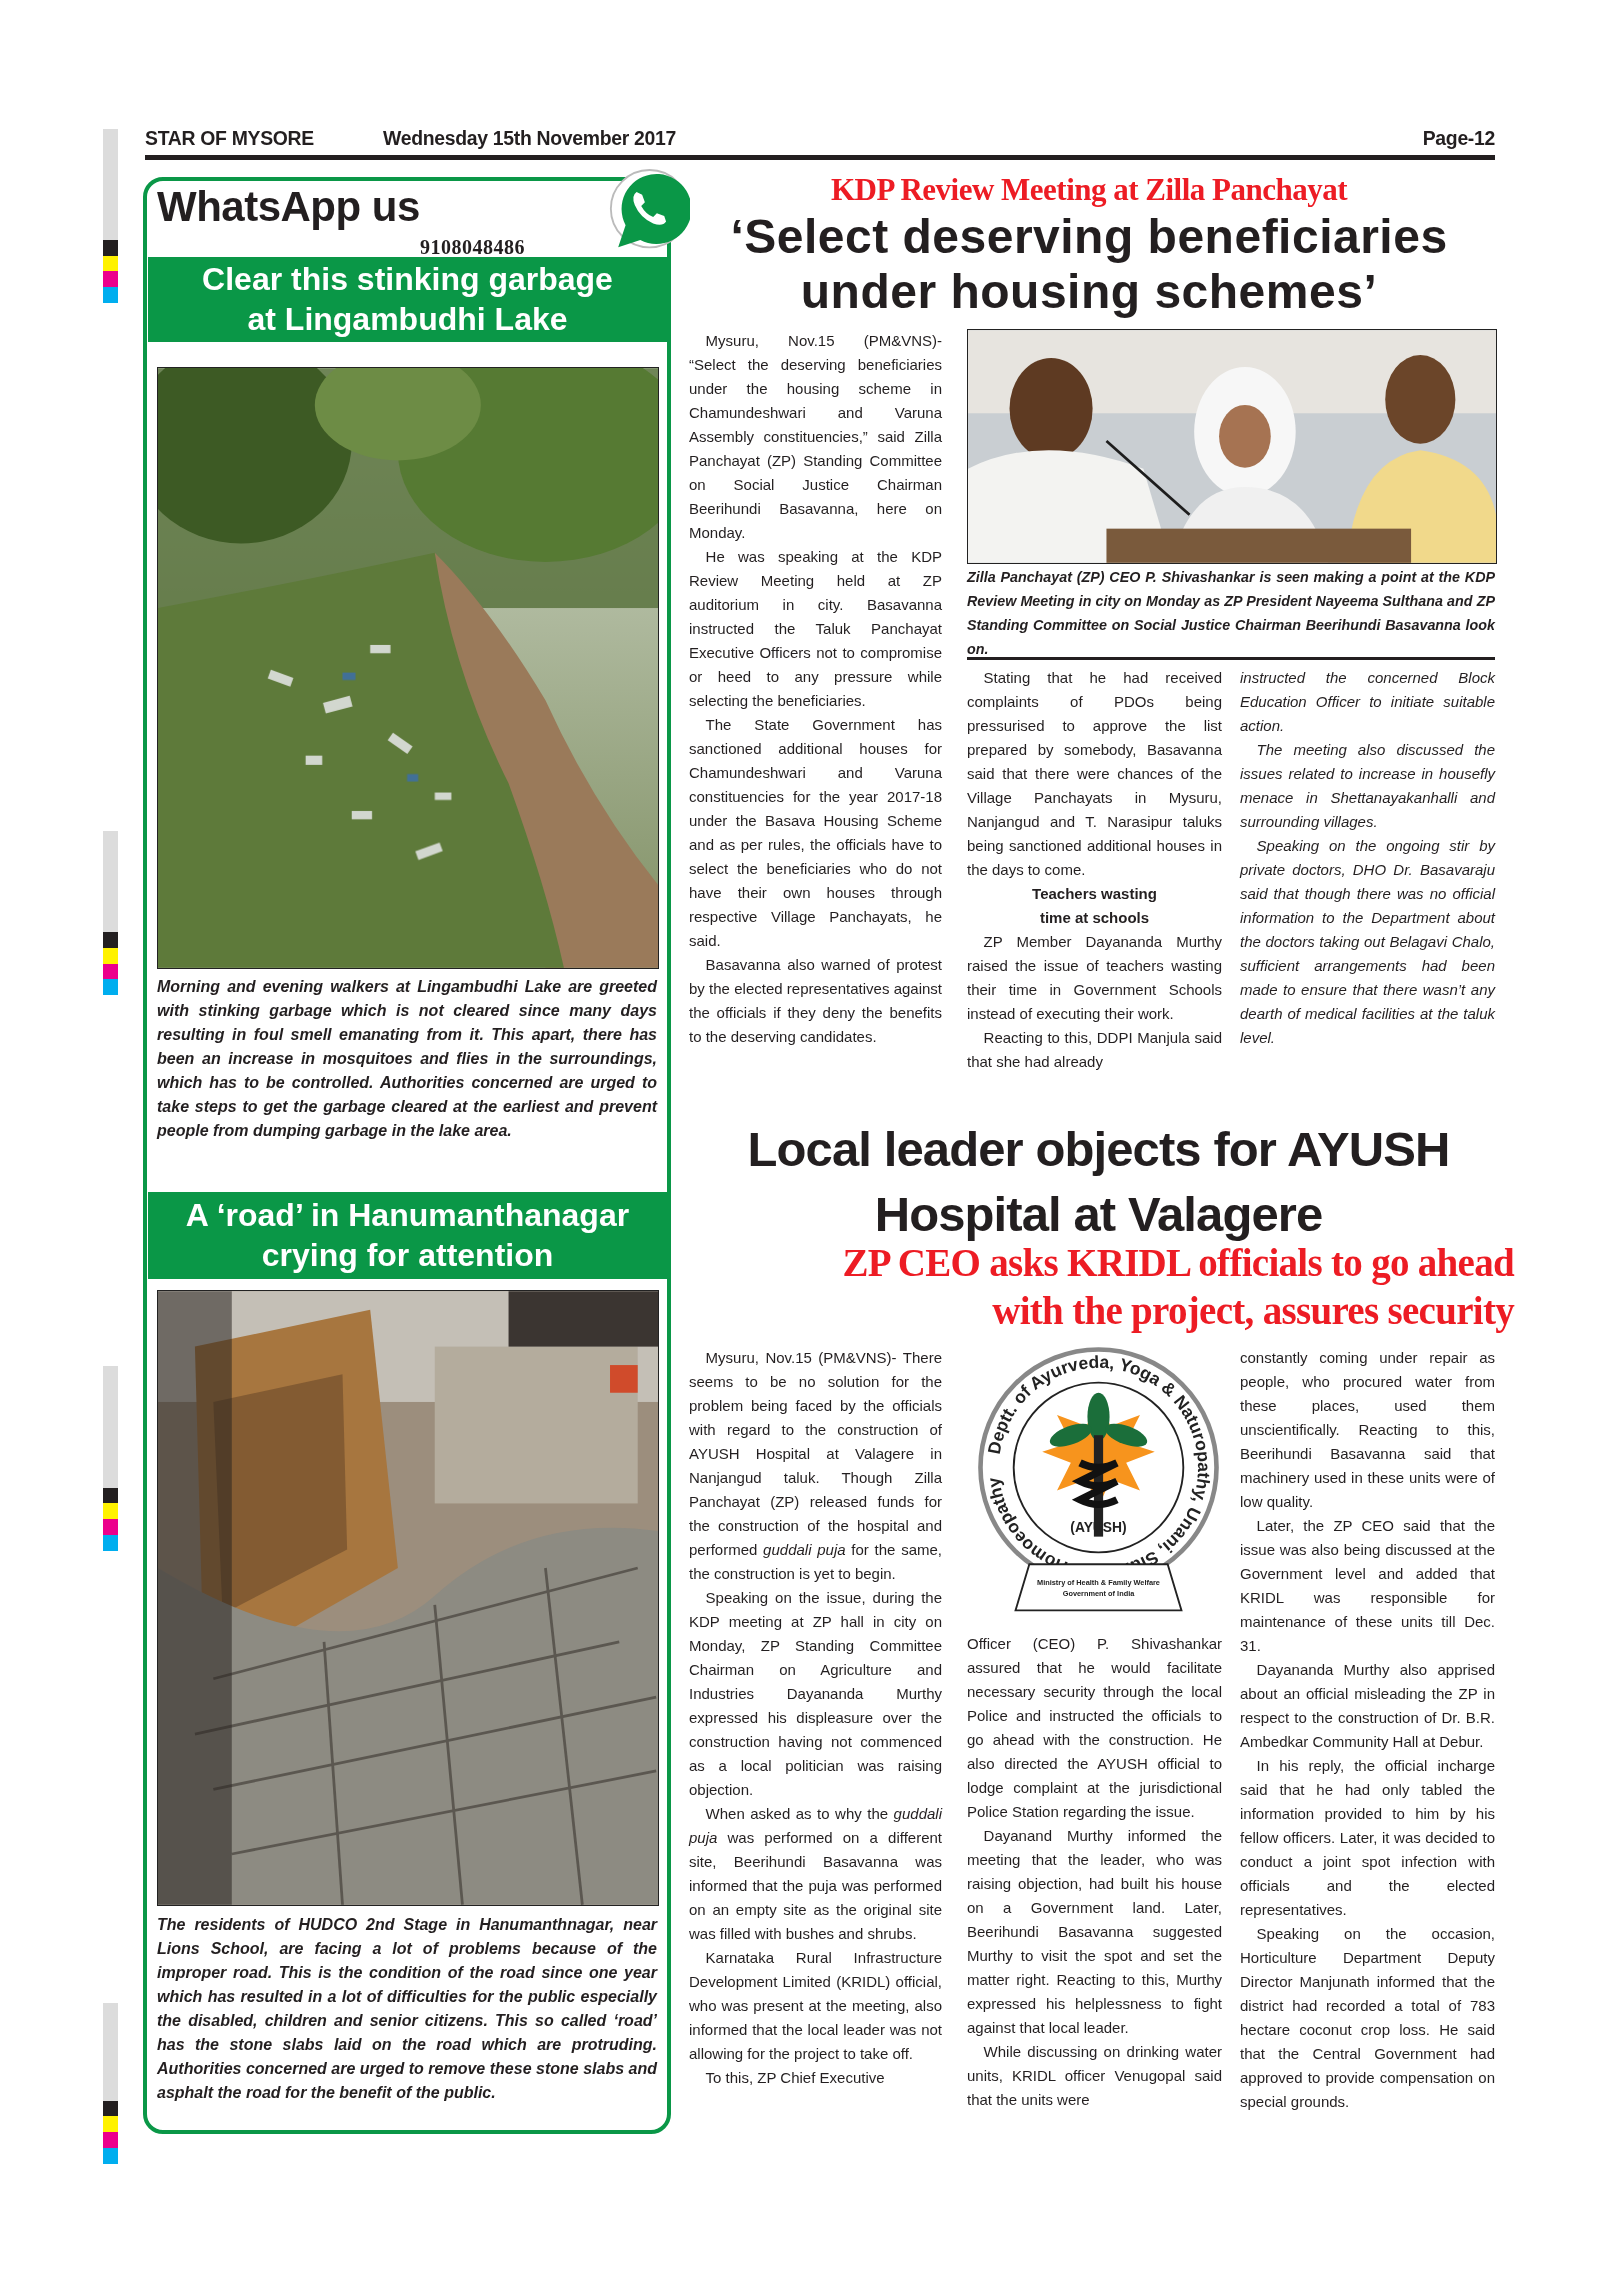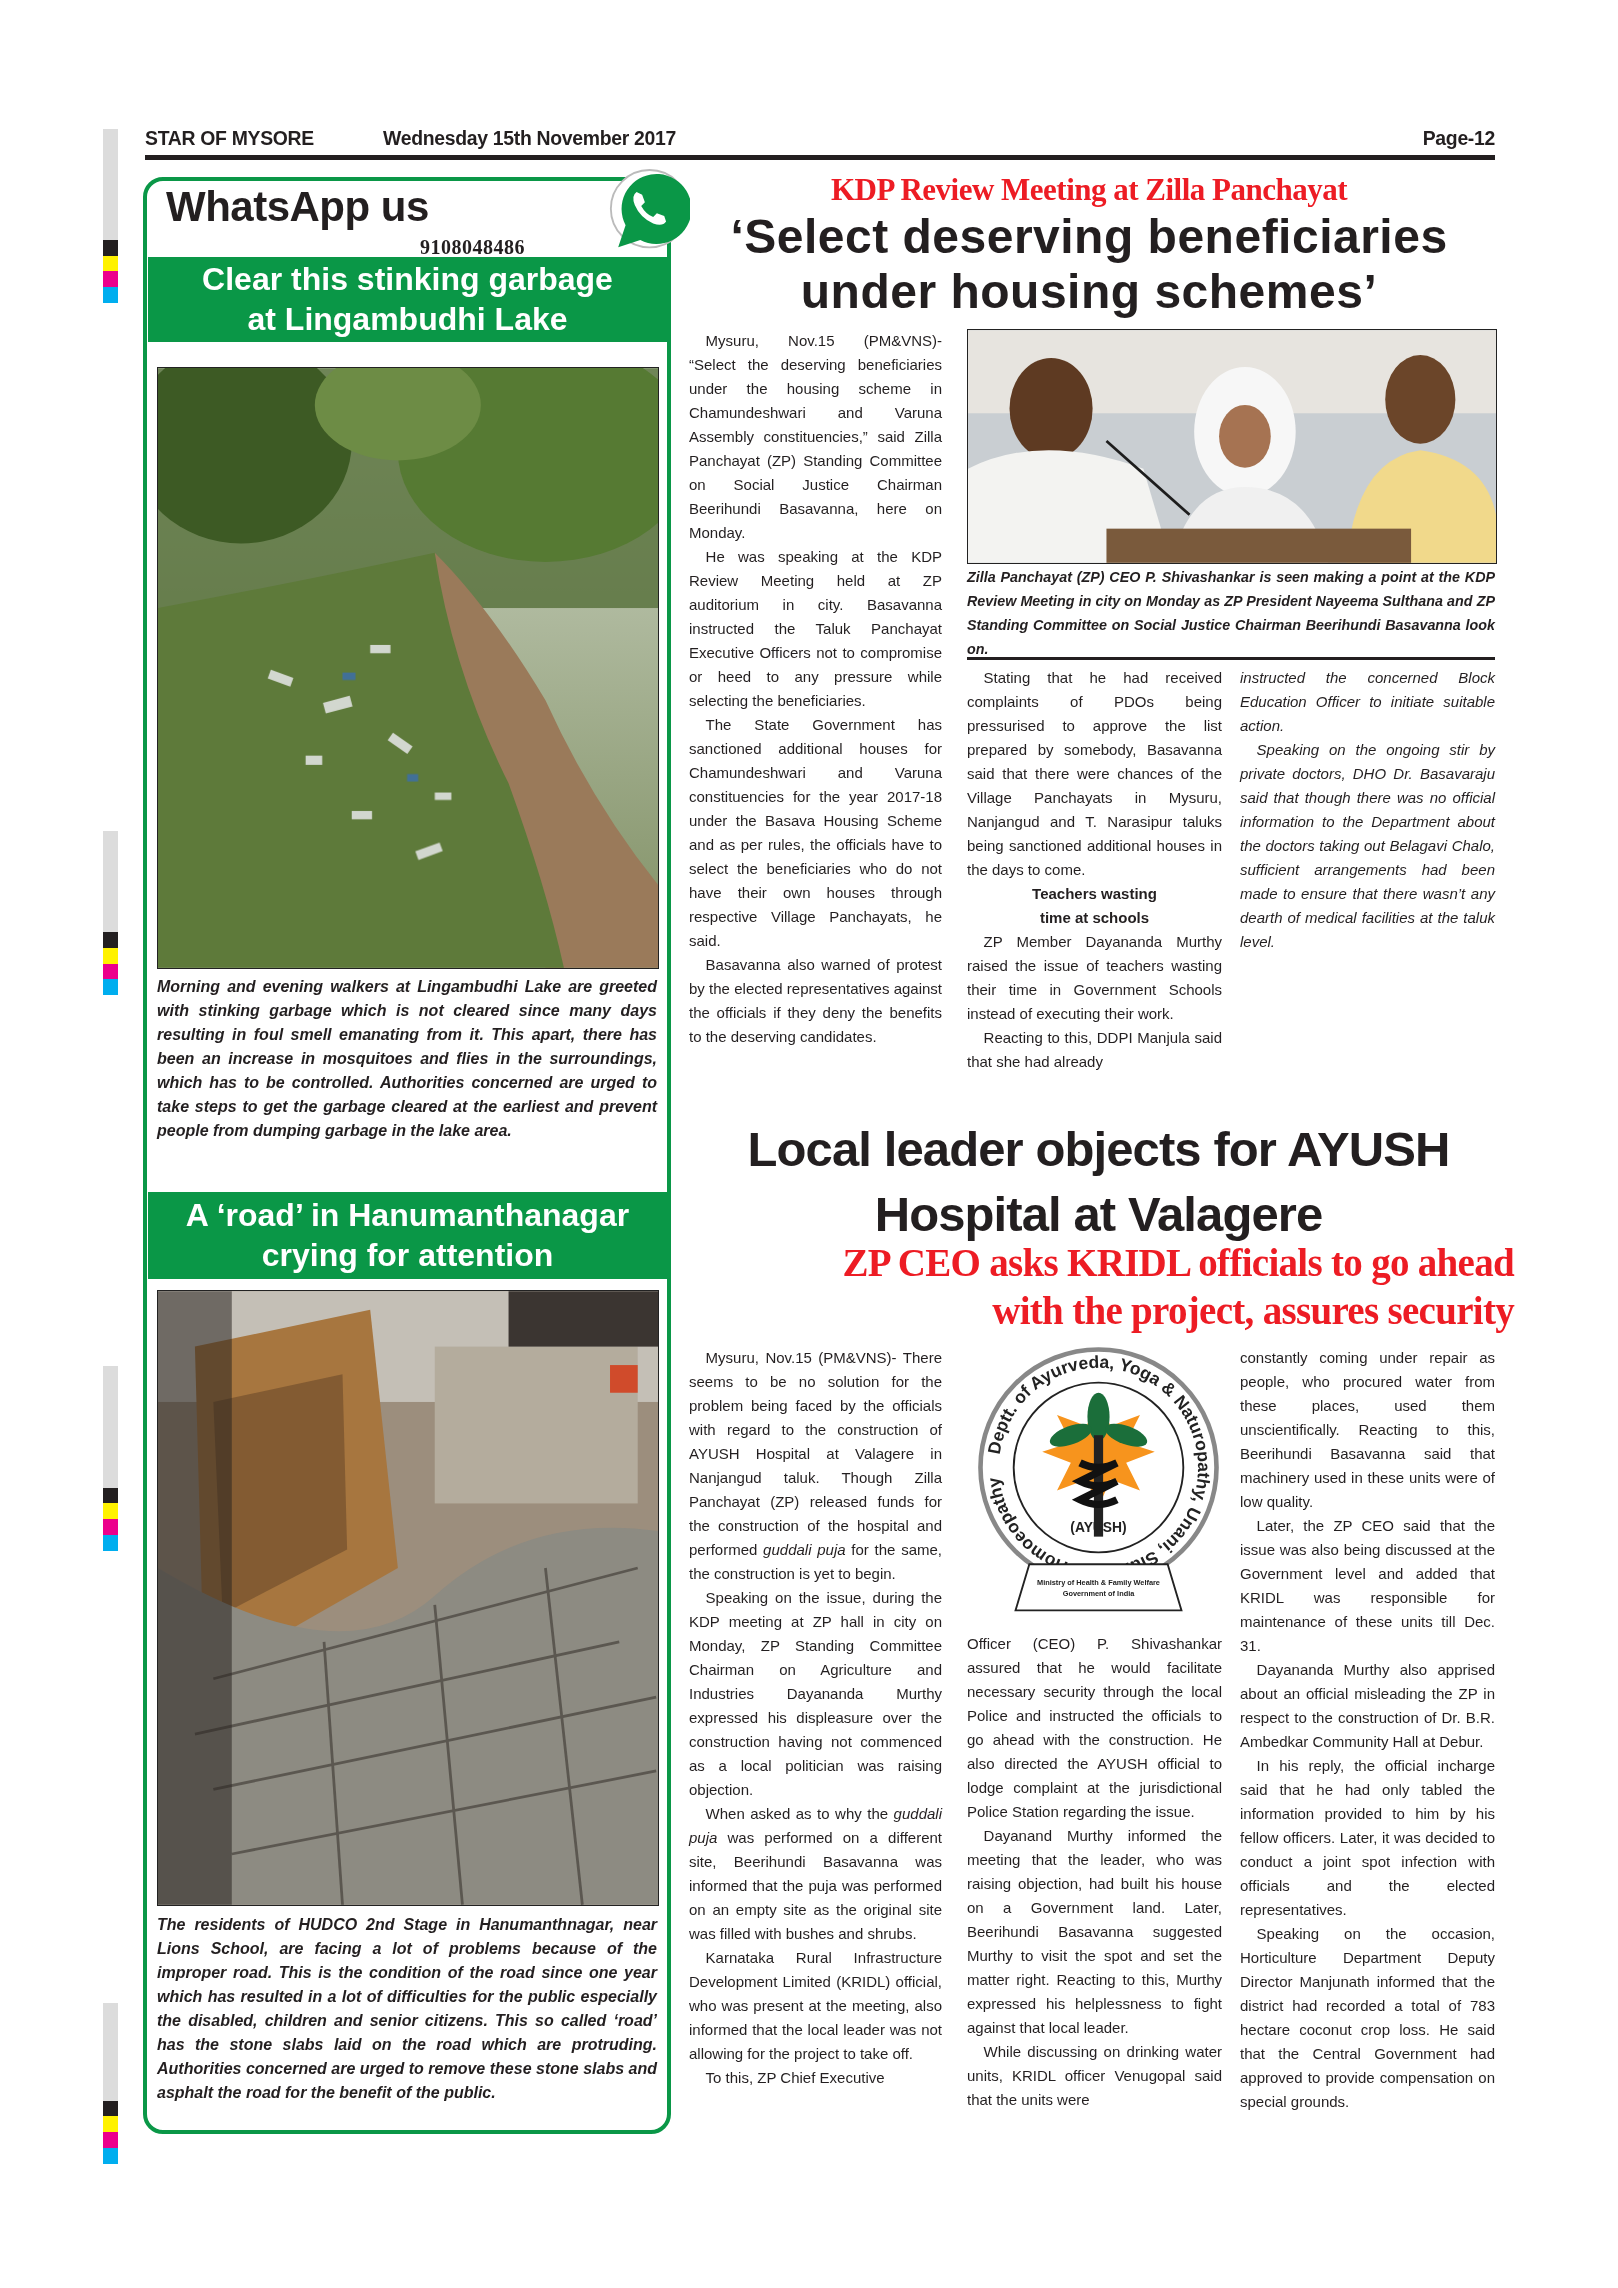--- a/index.html
+++ b/index.html
@@ -9,21 +9,21 @@
   .reg-bar { position:absolute; left:103px; width:14.8px; background:#dcdcdc; }
   .reg-sw { position:absolute; left:103px; width:14.8px; height:15.7px; }
 
   
   .mast { position:absolute; left:145px; top:127px; width:1350px; height:28px; font-family:"Liberation Sans", sans-serif; font-weight:bold; font-size:19.4px; letter-spacing:-0.3px; transform-origin:left top; }
   .mast span { position:absolute; top:0; white-space:nowrap; }
   .mast-rule { position:absolute; left:145px; top:155px; width:1350px; height:4.6px; background:#231f20; }
 
   
   .gbox { position:absolute; left:143px; top:177px; width:528px; height:1957px; border:4.6px solid #0a9747; border-radius:20px; box-sizing:border-box; background:#fff; }
-  .wa-title { position:absolute; left:166px; top:183px; font-size:42px; font-weight:bold; white-space:nowrap; letter-spacing:-0.5px; }
+  .wa-title { position:absolute; left:157px; top:183px; font-size:42px; font-weight:bold; white-space:nowrap; letter-spacing:-0.5px; }
   .wa-number { position:absolute; left:420px; top:236px; font-family:"Liberation Serif", serif; font-size:20px; font-weight:bold; letter-spacing:0.5px; }
   .wa-logo { position:absolute; left:609px; top:168px; width:81px; height:85px; }
   .green-band { position:absolute; left:148px; width:519px; background:#0a9747; color:#ffffff; text-align:center; font-weight:bold; font-size:32px; line-height:40px; }
   .photo { position:absolute; left:157px; width:500px; overflow:hidden; border:0.9px solid #222; }
   .cap-ital { position:absolute; left:157px; width:500px; font-weight:bold; font-style:italic; font-size:16px; line-height:24px; text-align:justify; color:#231f20; }
 
   
   .kicker { position:absolute; left:683px; top:172px; width:812px; text-align:center; font-family:"Liberation Serif", serif; font-size:31px; color:#ed1c24; font-weight:bold; letter-spacing:-0.5px; }
   .headline1 { position:absolute; left:683px; top:209px; width:812px; text-align:center; font-family:"Liberation Sans", sans-serif; font-weight:bold; font-size:48px; line-height:55px; letter-spacing:0.5px; }
   .col { position:absolute; font-size:15px; line-height:24px; text-align:justify; color:#231f20; }
@@ -184,20 +184,21 @@
 <div class="col" style="left:967px;top:666px;width:255px;">
   <p>Stating that he had received complaints of PDOs being pressurised to approve the list prepared by somebody, Basavanna said that there were chances of the Village Panchayats in Mysuru, Nanjangud and T. Narasipur taluks being sanctioned additional houses in the days to come.</p>
   <p class="subhead">Teachers wasting</p>
   <p class="subhead">time at schools</p>
   <p>ZP Member Dayananda Murthy raised the issue of teachers wasting their time in Government Schools instead of executing their work.</p>
   <p>Reacting to this, DDPI Manjula said that she had already</p>
 </div>
 
 <div class="col" style="left:1240px;top:666px;width:255px;font-style:italic;">
   <p class="noind">instructed the concerned Block Education Officer to initiate suitable action.</p>
+  <p>The meeting also discussed the issues related to increase in housefly menace in Shettanayakanhalli and surrounding villages.</p>
   <p>Speaking on the ongoing stir by private doctors, DHO Dr. Basavaraju said that though there was no official information to the Department about the doctors taking out Belagavi Chalo, sufficient arrangements had been made to ensure that there wasn’t any dearth of medical facilities at the taluk level.</p>
 </div>
 
 <div class="headline2">
   <div>Local leader objects for AYUSH</div>
   <div>Hospital at Valagere</div>
 </div>
 <div class="deck2">
   <div>ZP CEO asks KRIDL officials to go ahead</div>
   <div>with the project, assures security</div>

